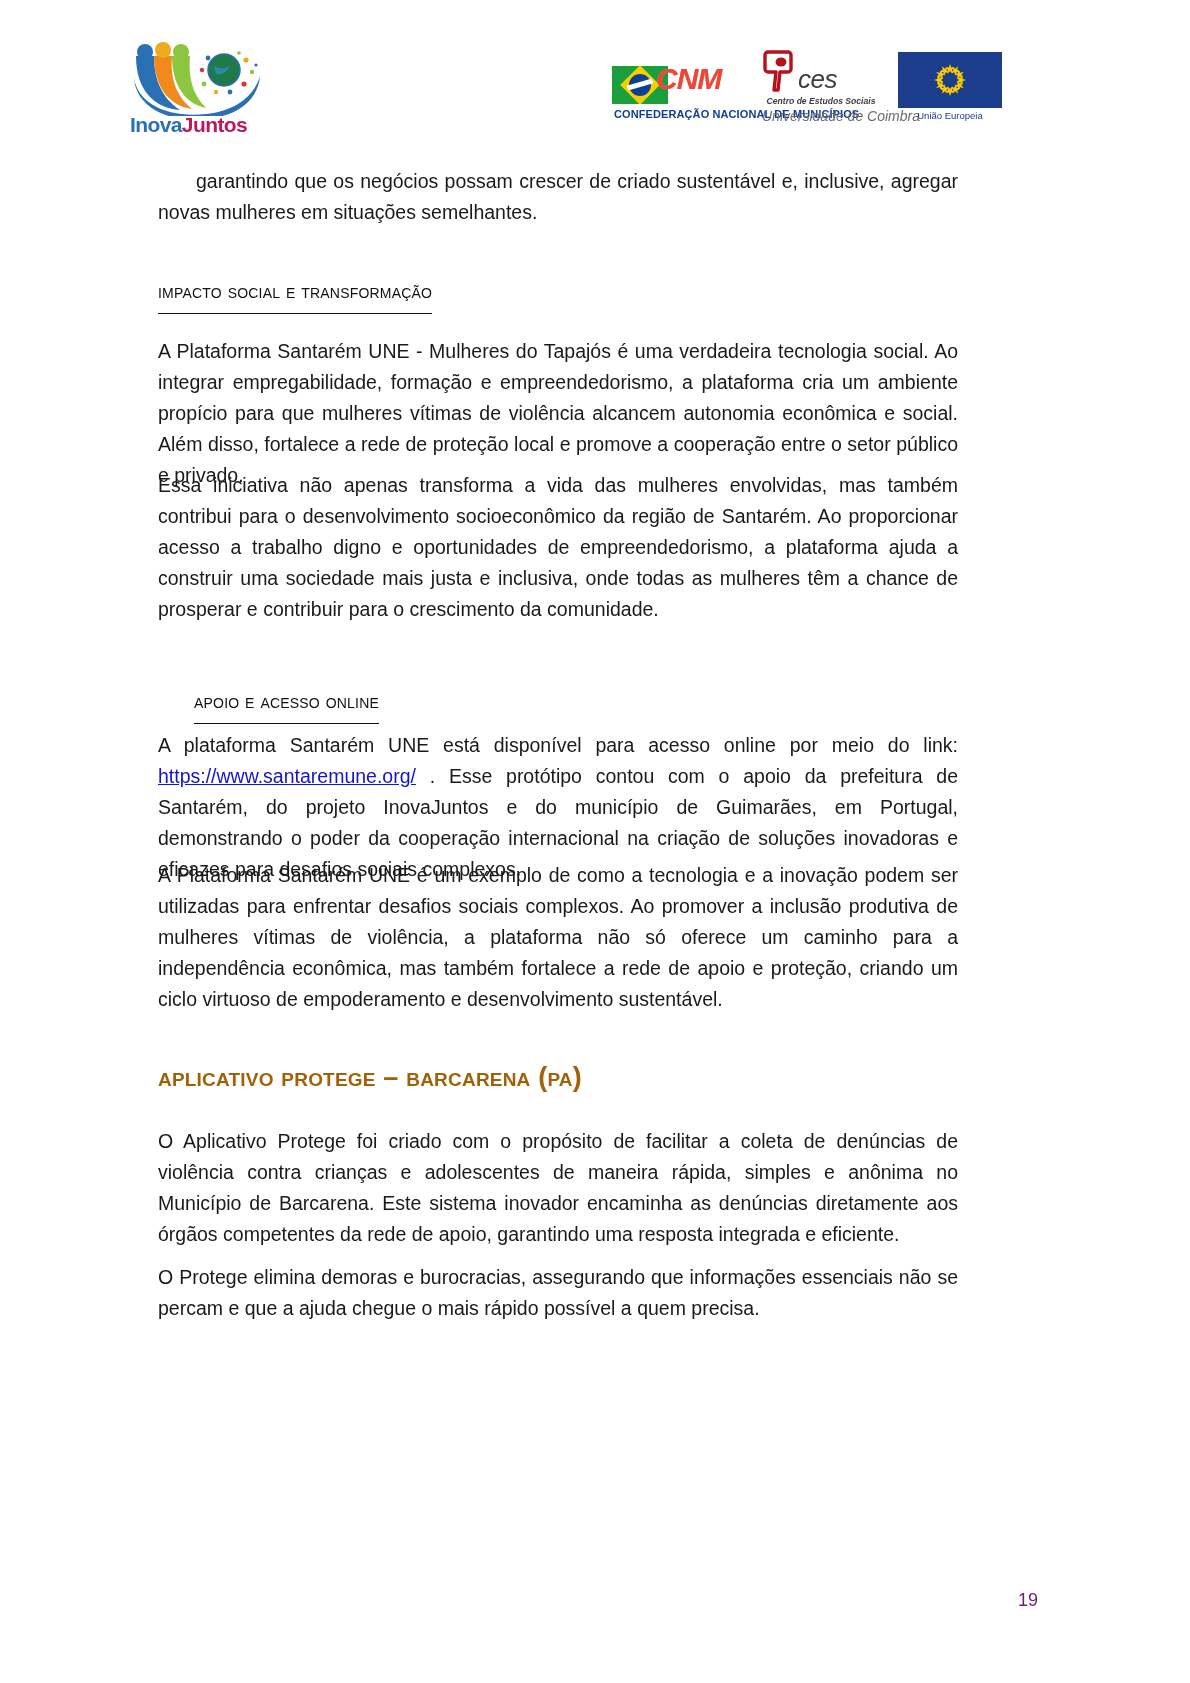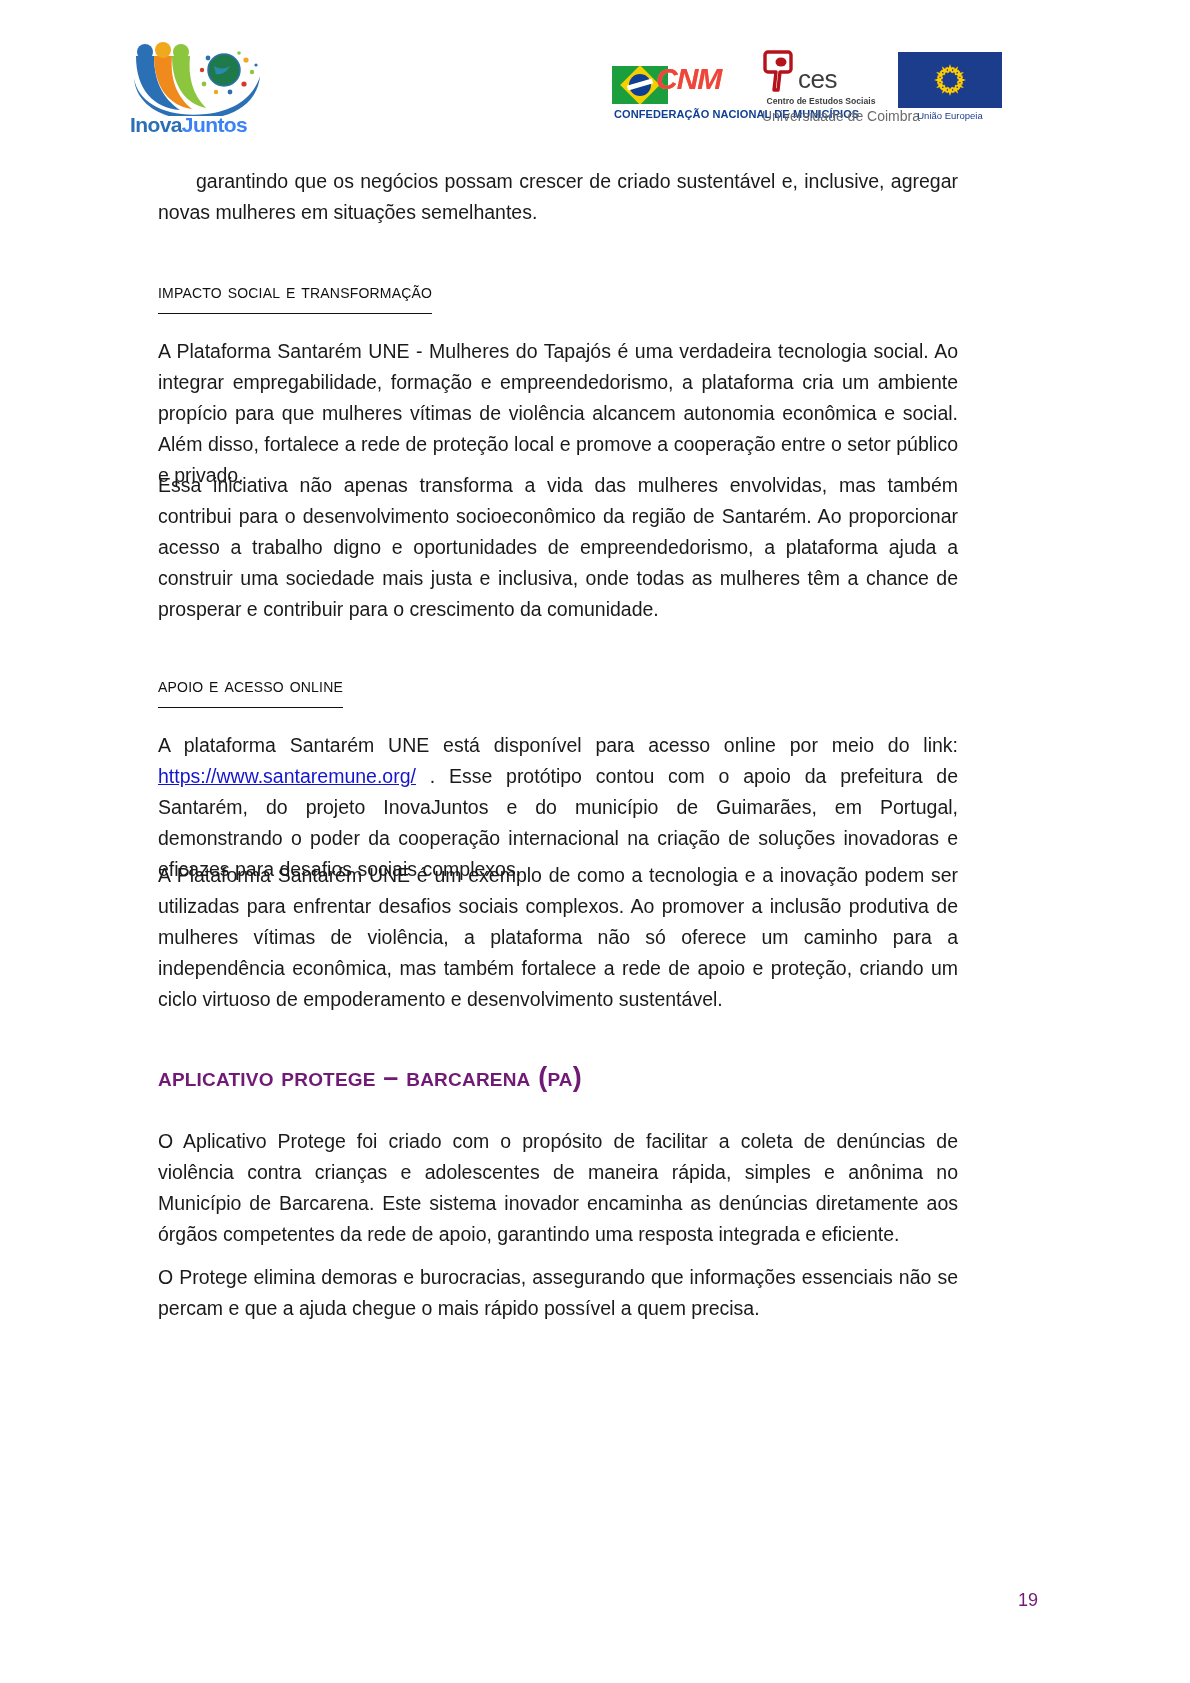--- a/index.html
+++ b/index.html
@@ -51,21 +51,21 @@
     left: 2px;
     top: 76px;
     width: 148px;
     font-size: 21px;
     font-weight: bold;
     letter-spacing: -0.6px;
     line-height: 1;
     white-space: nowrap;
   }
   .logo-inova .w-inova { color: #2b6fb5; }
-  .logo-inova .w-juntos { color: #3b82f6; margin-top: 32px; }
+  .logo-inova .w-juntos { color: #be185d; margin-top: 32px; }
 
   
   .logo-cnm {
     position: absolute;
     left: 612px;
     top: 62px;
     width: 132px;
     height: 62px;
   }
   .cnm-flag {
@@ -130,20 +130,21 @@
     white-space: nowrap;
   }
 
   
   .logo-ces {
     position: absolute;
     left: 762px;
     top: 48px;
     width: 118px;
     height: 82px;
+    font-style: italic;
   }
   .ces-mark {
     position: absolute;
     left: 0;
     top: 0;
     width: 34px;
     height: 44px;
   }
   .ces-word {
     position: absolute;
@@ -242,21 +243,21 @@
 
   
   h2.sectionhead {
     margin: 0;
     font-size: 27px;
     line-height: 34px;
     font-weight: bold;
     font-variant: small-caps;
     text-transform: lowercase;
     letter-spacing: 0.2px;
-    color: #701a75;
+    color: #a16207;
   }
 
   a.doclink {
     color: #1414cf;
     text-decoration: underline;
   }
 
   .page-number {
     position: absolute;
     right: 152px;
@@ -358,21 +359,21 @@
     </div>
 
     <div class="block" style="top:336px;">
       <p class="para">A Plataforma Santarém UNE - Mulheres do Tapajós é uma verdadeira tecnologia social. Ao integrar empregabilidade, formação e empreendedorismo, a plataforma cria um ambiente propício para que mulheres vítimas de violência alcancem autonomia econômica e social. Além disso, fortalece a rede de proteção local e promove a cooperação entre o setor público e privado.</p>
     </div>
 
     <div class="block" style="top:470px;">
       <p class="para">Essa iniciativa não apenas transforma a vida das mulheres envolvidas, mas também contribui para o desenvolvimento socioeconômico da região de Santarém. Ao proporcionar acesso a trabalho digno e oportunidades de empreendedorismo, a plataforma ajuda a construir uma sociedade mais justa e inclusiva, onde todas as mulheres têm a chance de prosperar e contribuir para o crescimento da comunidade.</p>
     </div>
 
-    <div class="block" style="top:672px;">
+    <div class="block" style="top:688px;margin-left:36px;">
       <h3 class="subhead">Apoio e Acesso Online</h3>
     </div>
 
     <div class="block" style="top:730px;">
       <p class="para"><span>A plataforma Santarém UNE está disponível para acesso online por meio do link:</span>
         <a class="doclink" href="#">https://www.santaremune.org/</a><span> . Esse protótipo contou com o apoio da prefeitura de Santarém, do projeto InovaJuntos e do município de Guimarães, em Portugal, demonstrando o poder da cooperação internacional na criação de soluções inovadoras e eficazes para desafios sociais complexos.</span></p>
     </div>
 
     <div class="block" style="top:860px;">
       <p class="para">A Plataforma Santarém UNE é um exemplo de como a tecnologia e a inovação podem ser utilizadas para enfrentar desafios sociais complexos. Ao promover a inclusão produtiva de mulheres vítimas de violência, a plataforma não só oferece um caminho para a independência econômica, mas também fortalece a rede de apoio e proteção, criando um ciclo virtuoso de empoderamento e desenvolvimento sustentável.</p>

